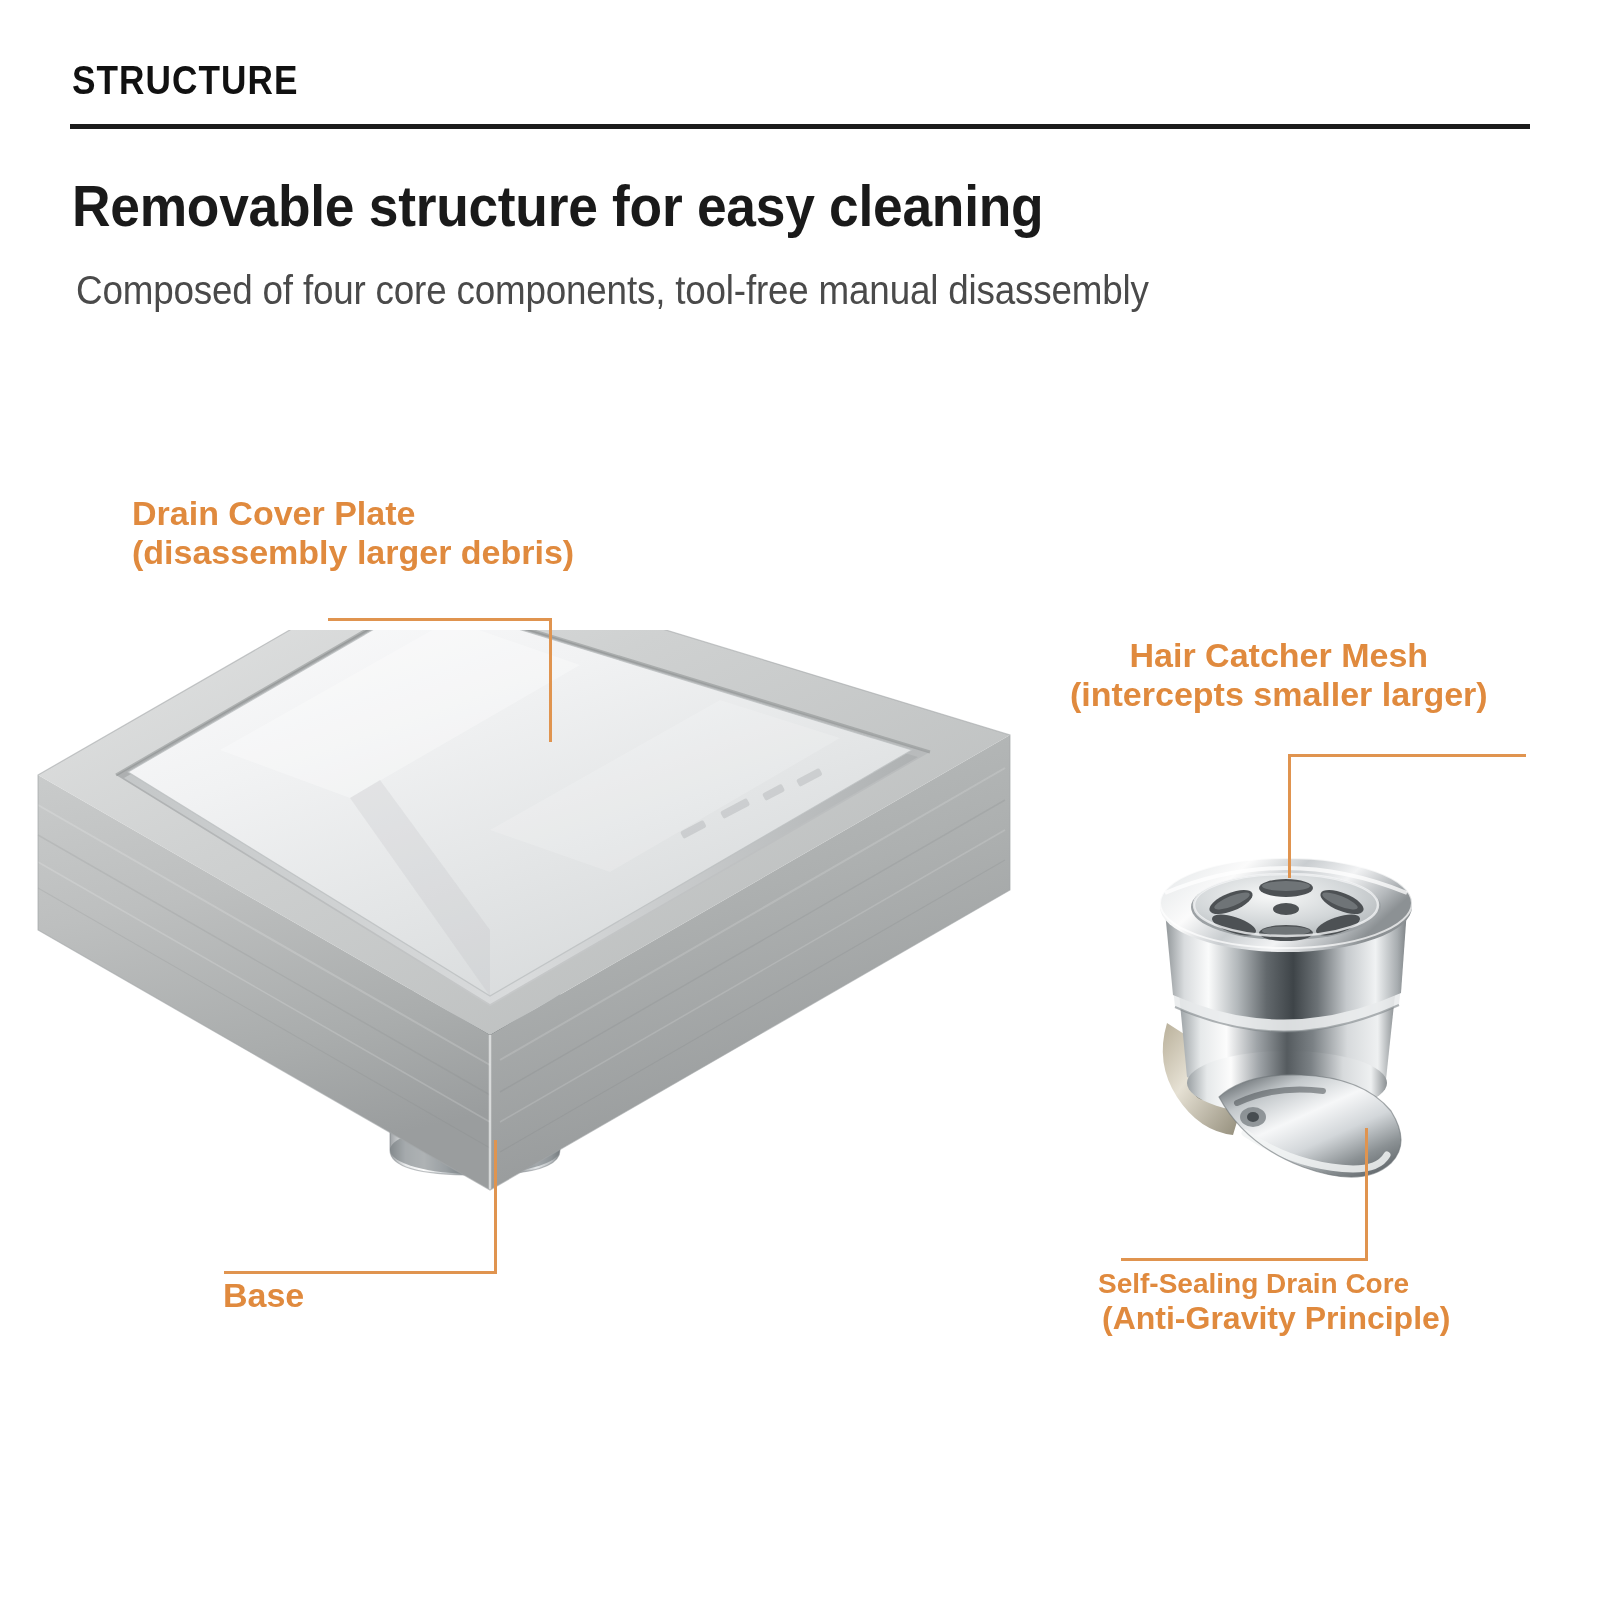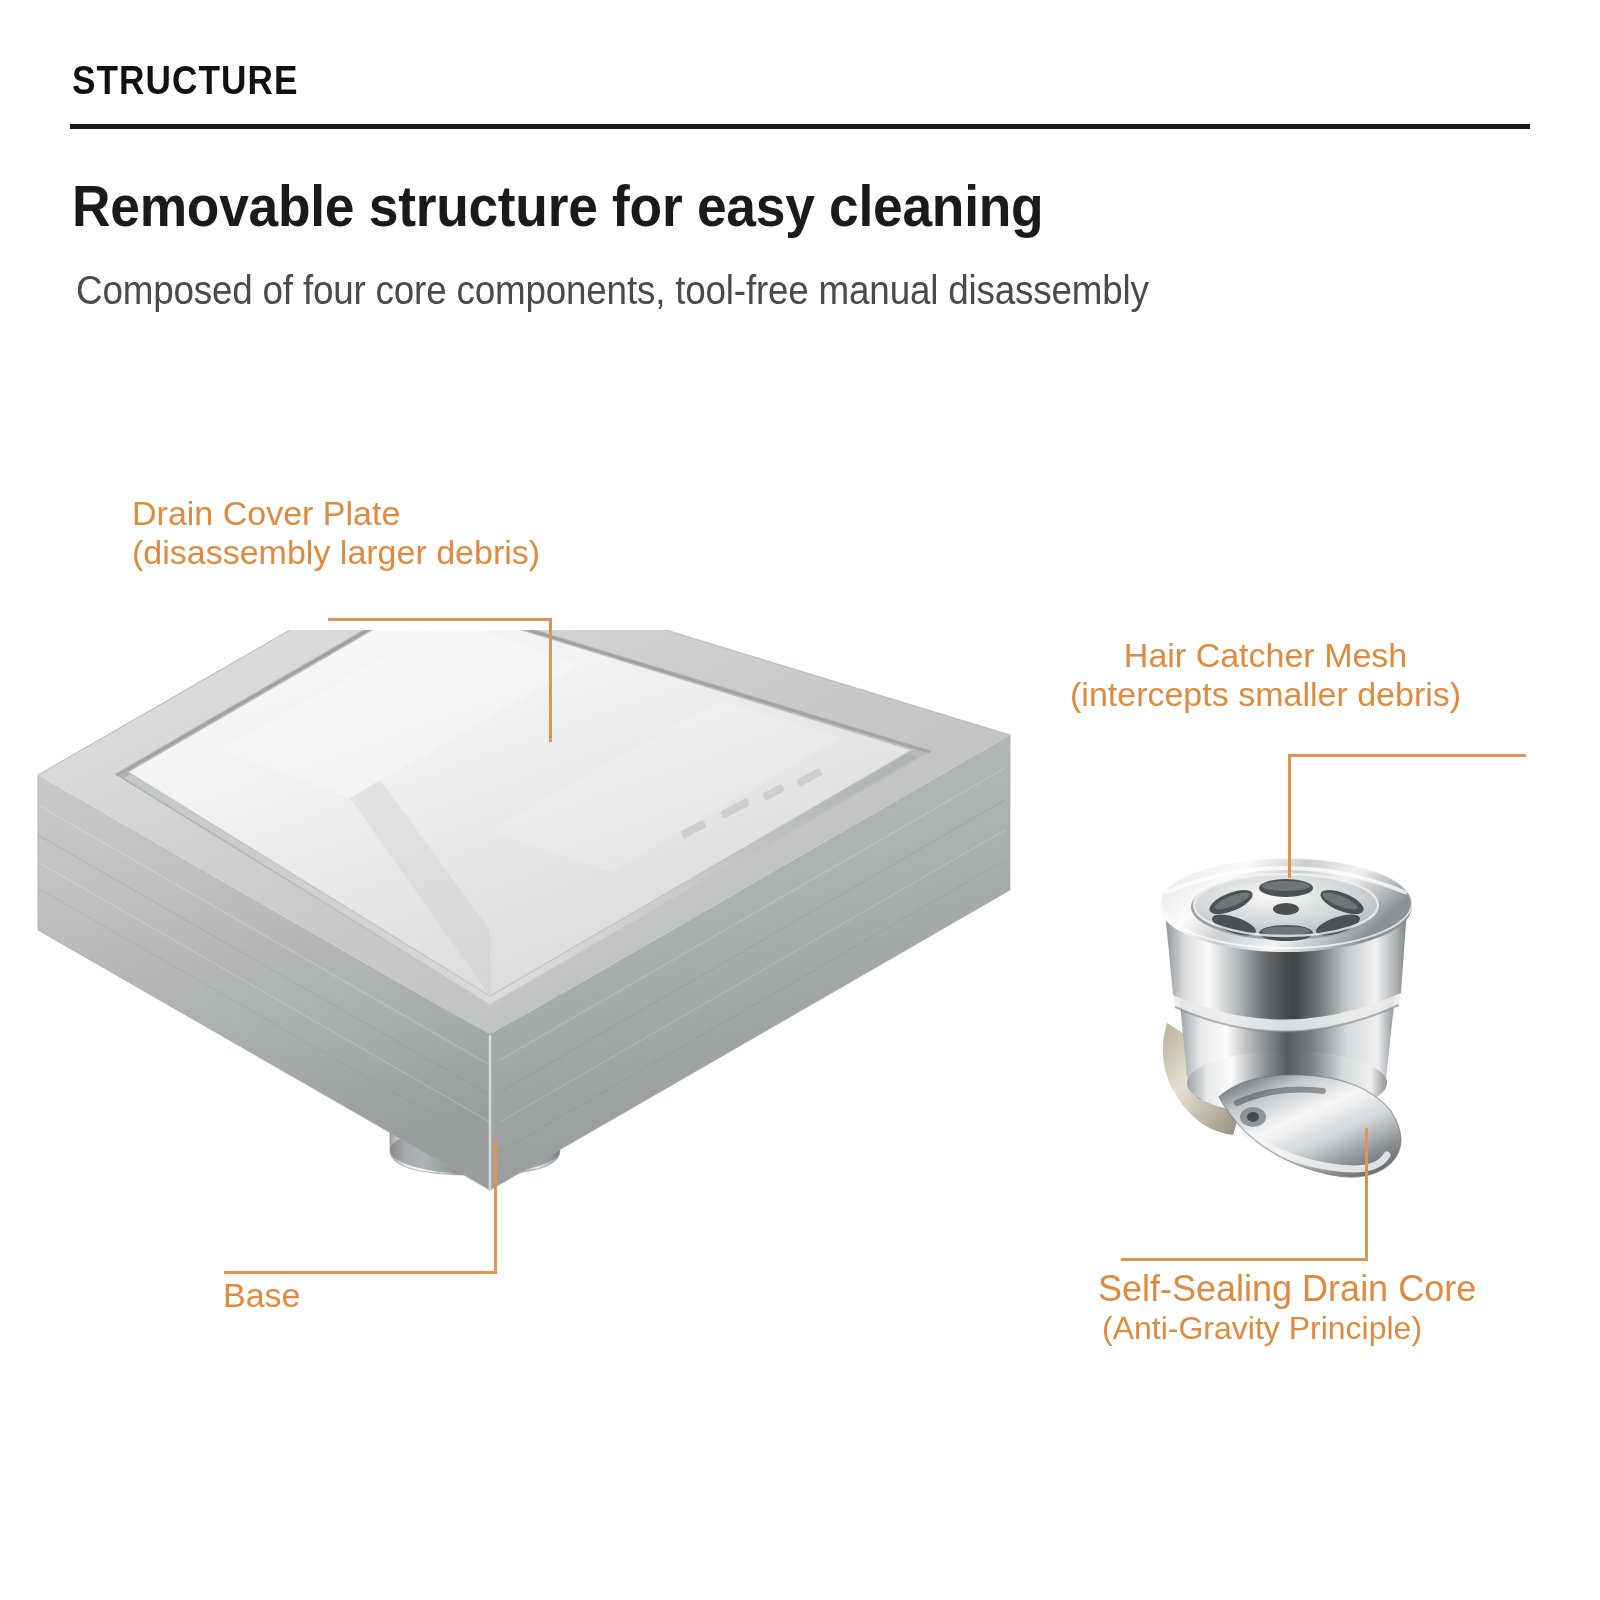--- a/index.html
+++ b/index.html
@@ -65,32 +65,32 @@
     letter-spacing: -0.2px;
     transform: scaleX(0.92);
     transform-origin: left center;
     white-space: nowrap;
   }
 
   
   .callout {
     position: absolute;
     color: #e08a3e;
-    font-weight: 400;
+    font-weight: 700;
     line-height: 1.16;
     white-space: nowrap;
   }
   .callout .l1 { display:block; font-size: 34px; }
   .callout .l2 { display:block; font-size: 34px; }
 
   #label-cover     { left: 132px;  top: 494px; }
   #label-mesh      { left: 1070px; top: 636px; text-align: center;}
   #label-base      { left: 223px;  top: 1276px; }
   #label-core      { left: 1098px; top: 1268px; }
-  #label-core .l1  { font-size: 36px; }
+  #label-core .l1  { font-size: 28px; }
   #label-core .l2  { font-size: 32px; padding-left: 4px;}
 
   
   .leader { position: absolute; background: #e0944f; }
   .leader.h { height: 3px; }
   .leader.v { width: 3px; }
 
   #lead-cover-h { left: 328px;  top: 618px;  width: 224px; }
   #lead-cover-v { left: 549px;  top: 618px;  height: 124px; }
 
@@ -379,21 +379,21 @@
   <div class="leader v" id="lead-core-v"></div>
   <div class="leader h" id="lead-core-h"></div>
 
   <div class="callout" id="label-cover">
     <span class="l1">Drain Cover Plate</span>
     <span class="l2">(disassembly larger debris)</span>
   </div>
 
   <div class="callout" id="label-mesh">
     <span class="l1">Hair Catcher Mesh</span>
-    <span class="l2">(intercepts smaller debris)</span>
+    <span class="l2">(intercepts smaller larger)</span>
   </div>
 
   <div class="callout" id="label-base">
     <span class="l1">Base</span>
   </div>
 
   <div class="callout" id="label-core">
     <span class="l1">Self-Sealing Drain Core</span>
     <span class="l2">(Anti-Gravity Principle)</span>
   </div>

